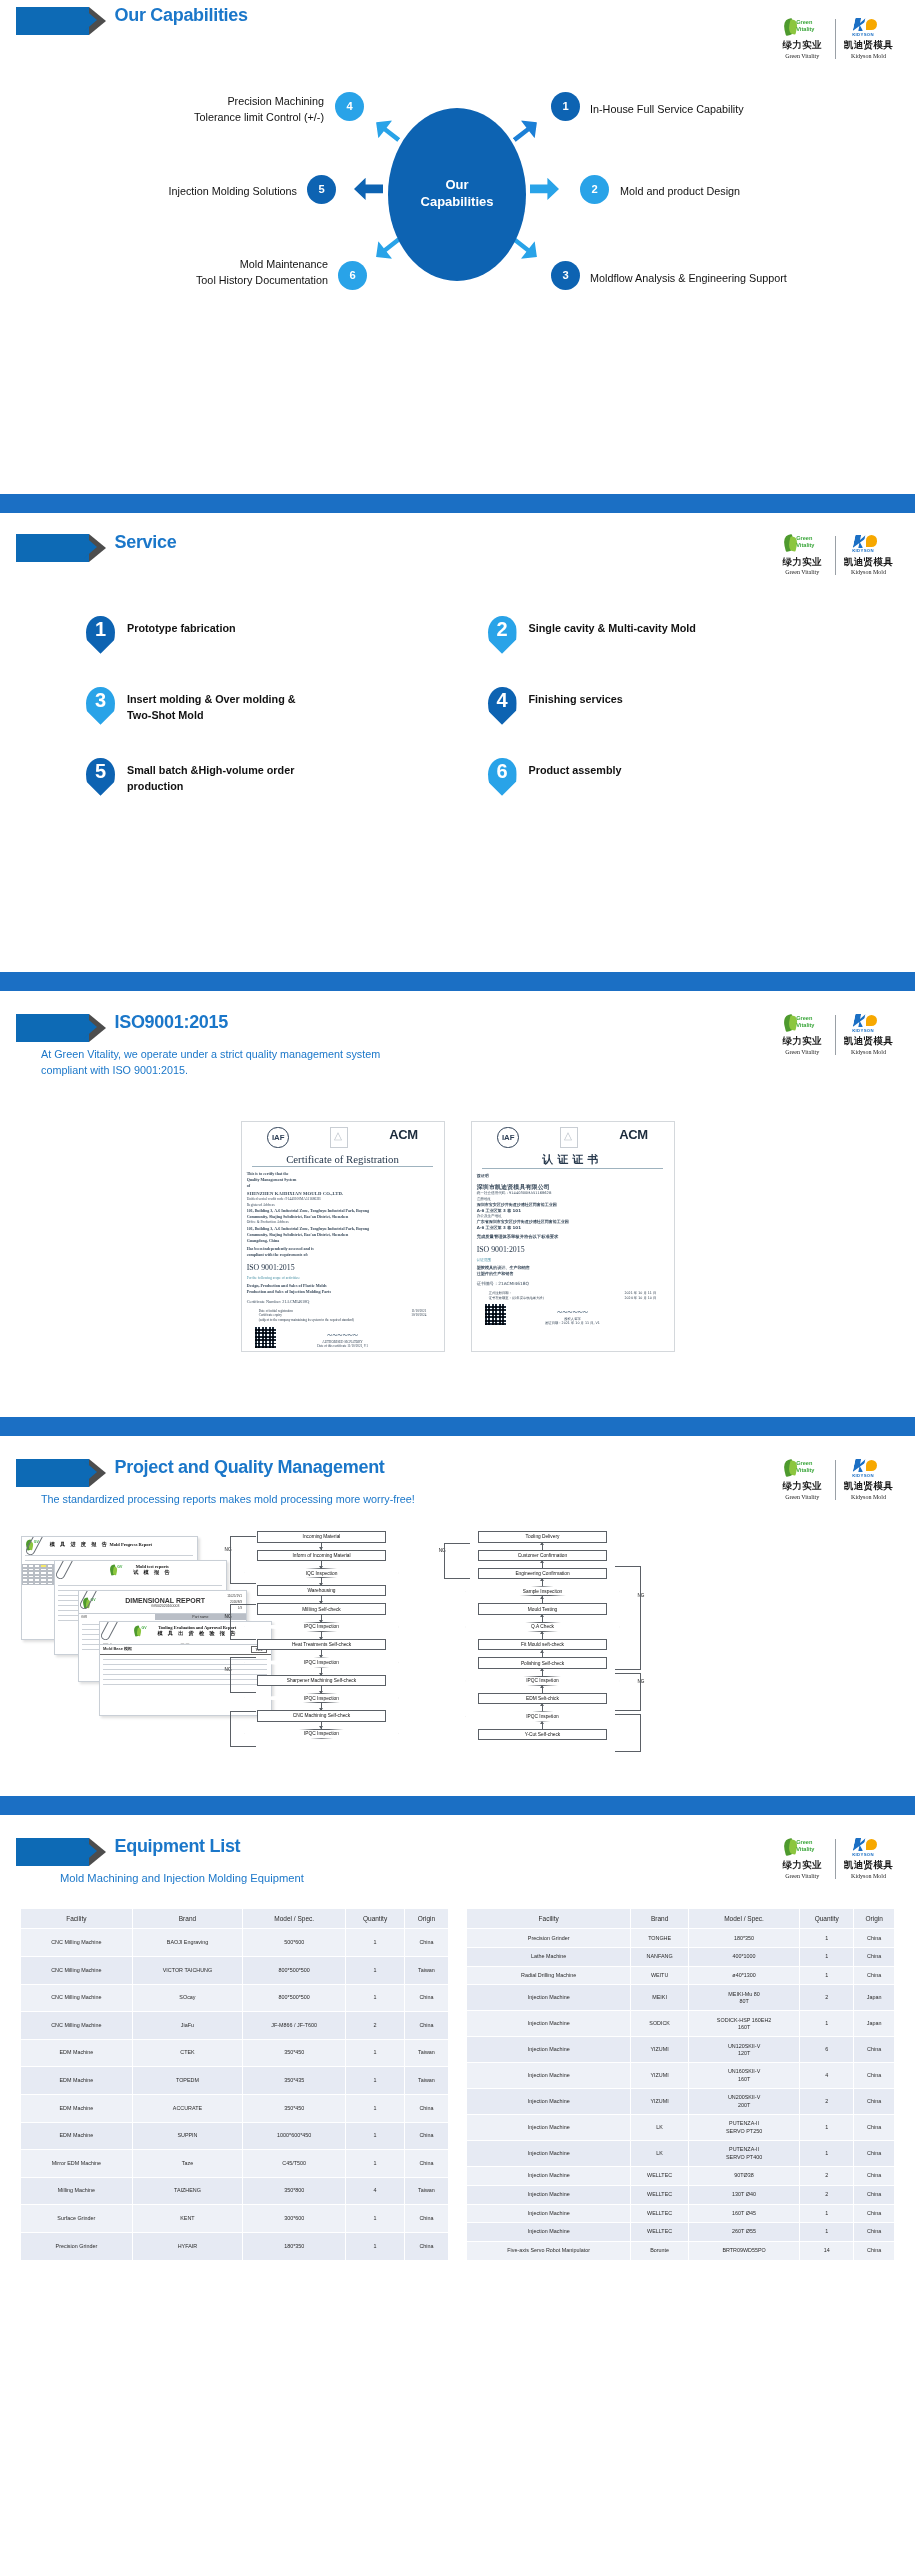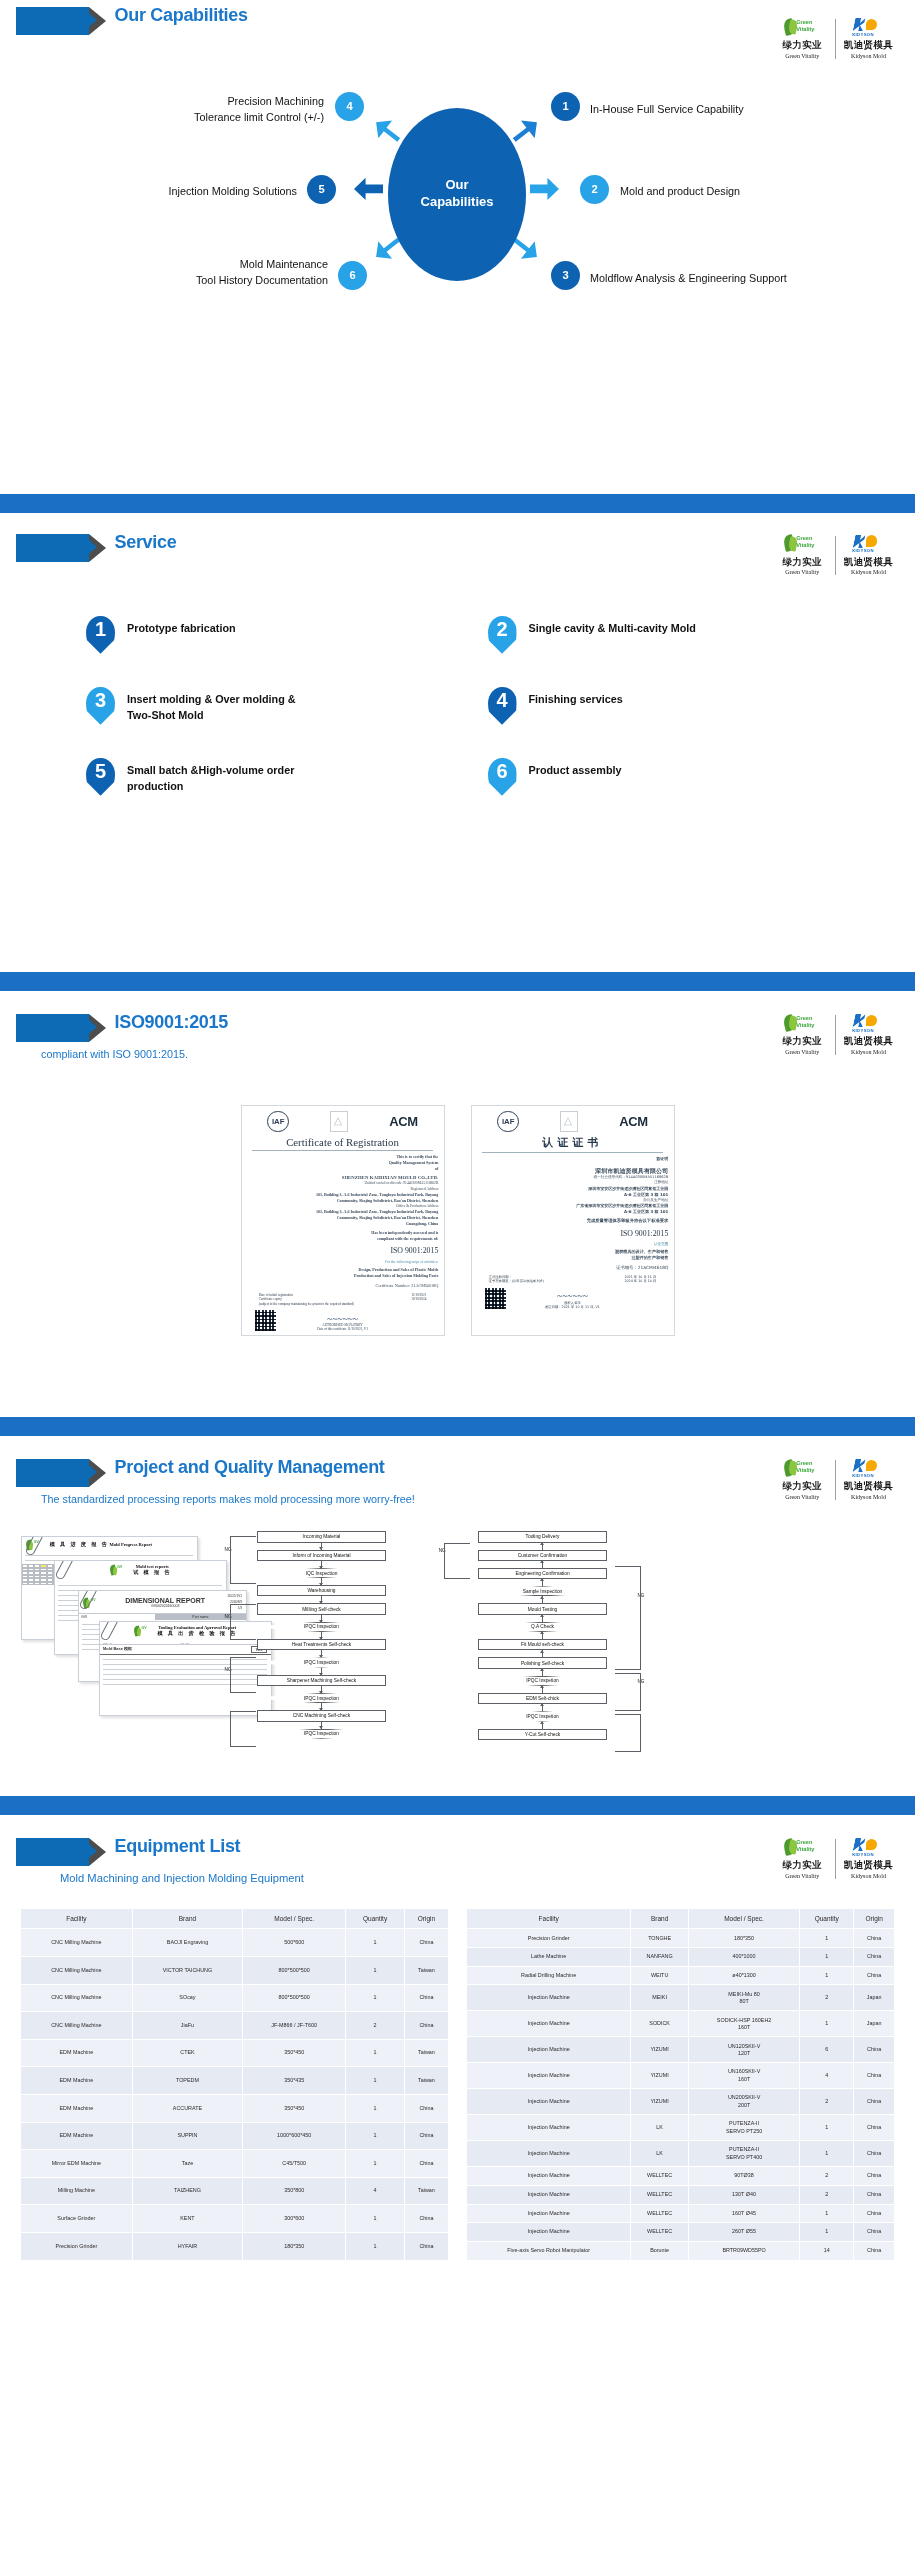--- a/index.html
+++ b/index.html
@@ -145,35 +145,35 @@
     color: #fff; font-size: 20px; font-weight: bold; padding-top: 2.6px;
   }
   .svc-txt { font-size: 10.8px; font-weight: bold; color: #111; line-height: 1.45; padding-top: 5.2px; }
 
   
   .cert-row { display: flex; gap: 26px; justify-content: center; padding: 14px 0 0; }
   .cert {
     width: 204px; background: #fff; border: 0.9px solid #d4d8dc;
     padding: 4.3px 5.2px 3.5px; font-family: "Liberation Serif", serif; color: #2b3a4a;
   }
-  .cert-marks { display: flex; align-items: center; justify-content: space-around; height: 22.4px; }
+  .cert-marks { display: flex; align-items: flex-start; justify-content: space-around; height: 22.4px; }
   .iaf {
     width: 21.6px; height: 21.6px; border-radius: 50%;
     border: 1.7px solid #2c3e55; color: #2c3e55;
     font-size: 7.8px; font-weight: bold; font-family: "Liberation Sans", sans-serif;
     display: flex; align-items: center; justify-content: center;
   }
   .ukas { width: 17.3px; height: 21px; border: 0.9px solid #c9ced4; position: relative; }
   .ukas::after { content:"\25B3"; position:absolute; left:2.6px; top:1.7px; font-size:10.4px; color:#b9c0c8; }
   .acm { font-size: 13px; font-weight: bold; color: #1c2b3c; letter-spacing: -0.4px;
          font-family: "Liberation Sans", sans-serif; }
   .cert-title { text-align: center; font-size: 10.8px; margin: 3.5px 0 1.7px; color: #27394d; }
   .cert-title.cn { font-family: "DejaVu Sans", sans-serif; letter-spacing: 4.3px; font-weight: bold; }
   .cert-rule { height: 0.9px; background: #9fb3bf; margin: 0.9px 5.2px 3.5px; }
-  .cert-body { text-align: right; font-size: 3.6px; line-height: 1.5; color: #3a4b5c; }
+  .cert-body { text-align: left; font-size: 3.6px; line-height: 1.5; color: #3a4b5c; }
   .cert-body .b { font-weight: bold; font-size: 4px; }
   .cert-body .co { font-size: 4.7px; font-weight: bold; letter-spacing: 0.1px; margin-top: 1.7px; }
   .cert-body .iso { font-size: 7.8px; margin: 3.5px 0 2.6px; color: #1f3044; }
   .cert-body .scope-h { color: #3f8ba0; font-size: 3.6px; margin-bottom: 1.7px; }
   .cert-body .scope { font-weight: bold; font-size: 4.1px; line-height: 1.5; }
   .cert-body .num { font-size: 4.3px; margin-top: 3.5px; }
   .cert-dates { display: flex; justify-content: space-between; font-size: 3.3px;
                 padding: 3.5px 12px 0; text-align: left; line-height: 1.45; }
   .cert-foot { display: flex; align-items: flex-end; justify-content: space-between; padding: 3.5px 8.6px 0; }
   .qr { width: 21px; height: 21px;
@@ -406,20 +406,21 @@
 
   <div class="divider" style="margin-top:-24px;"></div>
 
   <div style="position:relative;height:483px;">
 
     <div class="sec-head" style="padding-top:21px;padding-left:15.5px;">
       <div class="arrow-tab"></div>
       <div class="sec-title">ISO9001:2015</div>
     </div>
     <div class="sec-sub" style="margin-left:41px;">
+      <div>At Green Vitality, we operate under a strict quality management system</div>
       <div>compliant with ISO 9001:2015.</div>
     </div>
 
     <div class="logo" style="top:22.4px;">
       <div class="logo-half">
         <div class="logo-mark">
           <div class="leaf-mark">
               <div class="lf"></div>
               <div class="lf2"></div>
             <div class="gv-txt"><span>Green</span><br><span>Vitality</span></div>

